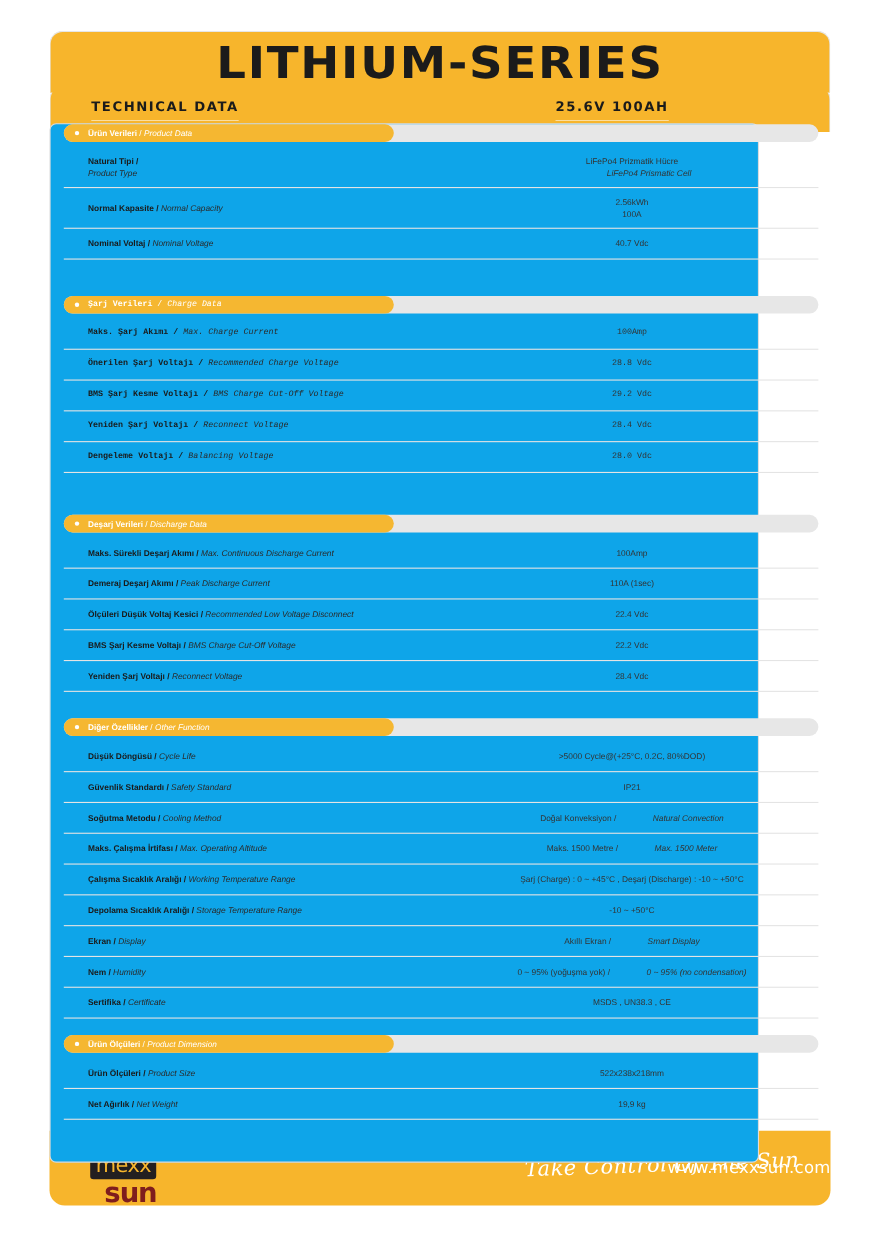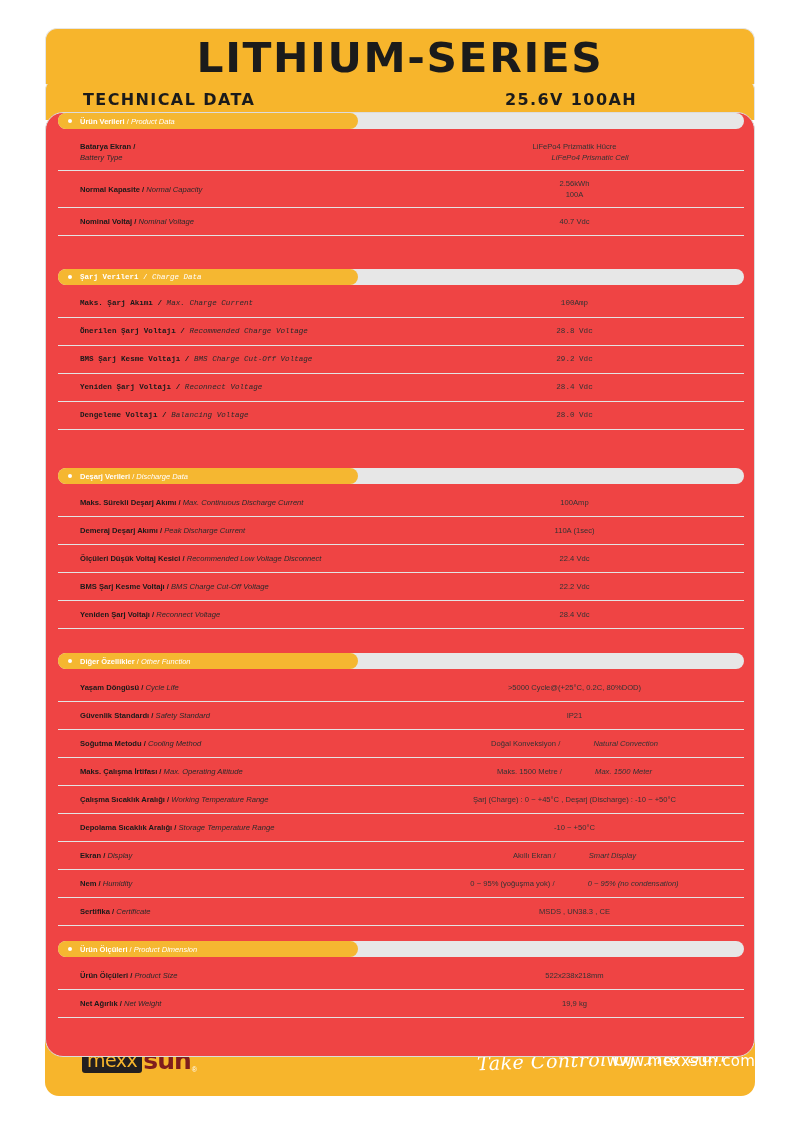--- a/index.html
+++ b/index.html
@@ -54,40 +54,40 @@
     background: #f7b52c;
     border-radius: 12px 12px 0 0;
     border: 1px solid #e3e3e3;
     border-bottom: none;
     box-sizing: border-box;
     z-index: 2;
   }
   .hdr-sub-left, .hdr-sub-right {
     position: absolute;
     top: 11px;
-    font-size: 16px;
+    font-size: 12px;
     font-weight: 700;
     letter-spacing: 1.4px;
     color: #1b1b1b;
     font-family: "DejaVu Sans", sans-serif;
     padding-bottom: 5px;
     border-bottom: 1.5px solid rgba(255,255,255,0.55);
   }
   .hdr-sub-left { left: 37px; }
   .hdr-sub-right { left: 459px; }
 
   
   .body-card {
     position: absolute;
     left: 0; top: 84px;
-    width: 710px;
+    width: 645px;
     height: 945px;
-    background: #ef4444;
+    background: #0ea5e9;
     border: 1px solid #dcdcdc;
-    border-radius: 18px;
+    border-radius: 6px;
     box-sizing: border-box;
     z-index: 4;
   }
 
   
   .footer {
     position: absolute;
     left: 0; top: 1000px;
     width: 710px; height: 68px;
     background: #f7b52c;
@@ -97,20 +97,21 @@
   .footer-inner {
     position: absolute;
     left: 0; right: 0; top: 22px;
     height: 30px;
   }
   .logo {
     position: absolute;
     left: 37px; top: -2px;
     display: flex;
     align-items: flex-end;
+    flex-direction: column;
   }
   .logo-mexx {
     background: #231f20;
     color: #f7b52c;
     font-size: 19px;
     font-weight: 500;
     letter-spacing: -0.5px;
     padding: 2px 5px 3px 5px;
     border-radius: 3px;
     font-family: "DejaVu Sans", sans-serif;
@@ -245,21 +246,21 @@
         <div class="section" style="top: 0px;">
           <div class="sec-head">
             <div class="sec-head-bg"></div>
             <div class="sec-head-pill">
               <span class="sec-dot"></span>
               <span class="sec-label"><b>Ürün Verileri</b> / <i>Product Data</i></span>
             </div>
           </div>
           <div class="rows">
             <div class="row tall">
-              <div class="lbl"><b>Batarya Ekran /</b><br><i>Battery Type</i></div>
+              <div class="lbl"><b>Natural Tipi /</b><br><i>Product Type</i></div>
               <div class="val">LiFePo4 Prizmatik Hücre<br><i>LiFePo4 Prismatic Cell</i></div>
             </div>
             <div class="row tall">
               <div class="lbl"><b>Normal Kapasite /</b> <i>Normal Capacity</i></div>
               <div class="val">2.56kWh<br>100A</div>
             </div>
             <div class="row">
               <div class="lbl"><b>Nominal Voltaj /</b> <i>Nominal Voltage</i></div>
               <div class="val">40.7 Vdc</div>
             </div>
@@ -330,21 +331,21 @@
         <div class="section" style="top: 540px;">
           <div class="sec-head">
             <div class="sec-head-bg"></div>
             <div class="sec-head-pill">
               <span class="sec-dot"></span>
               <span class="sec-label"><b>Diğer Özellikler</b> / <i>Other Function</i></span>
             </div>
           </div>
           <div class="rows">
             <div class="row">
-              <div class="lbl"><b>Yaşam Döngüsü /</b> <i>Cycle Life</i></div>
+              <div class="lbl"><b>Düşük Döngüsü /</b> <i>Cycle Life</i></div>
               <div class="val">&gt;5000 Cycle@(+25°C, 0.2C, 80%DOD)</div>
             </div>
             <div class="row">
               <div class="lbl"><b>Güvenlik Standardı /</b> <i>Safety Standard</i></div>
               <div class="val">IP21</div>
             </div>
             <div class="row">
               <div class="lbl"><b>Soğutma Metodu /</b> <i>Cooling Method</i></div>
               <div class="val">Doğal Konveksiyon / <i>Natural Convection</i></div>
             </div>

